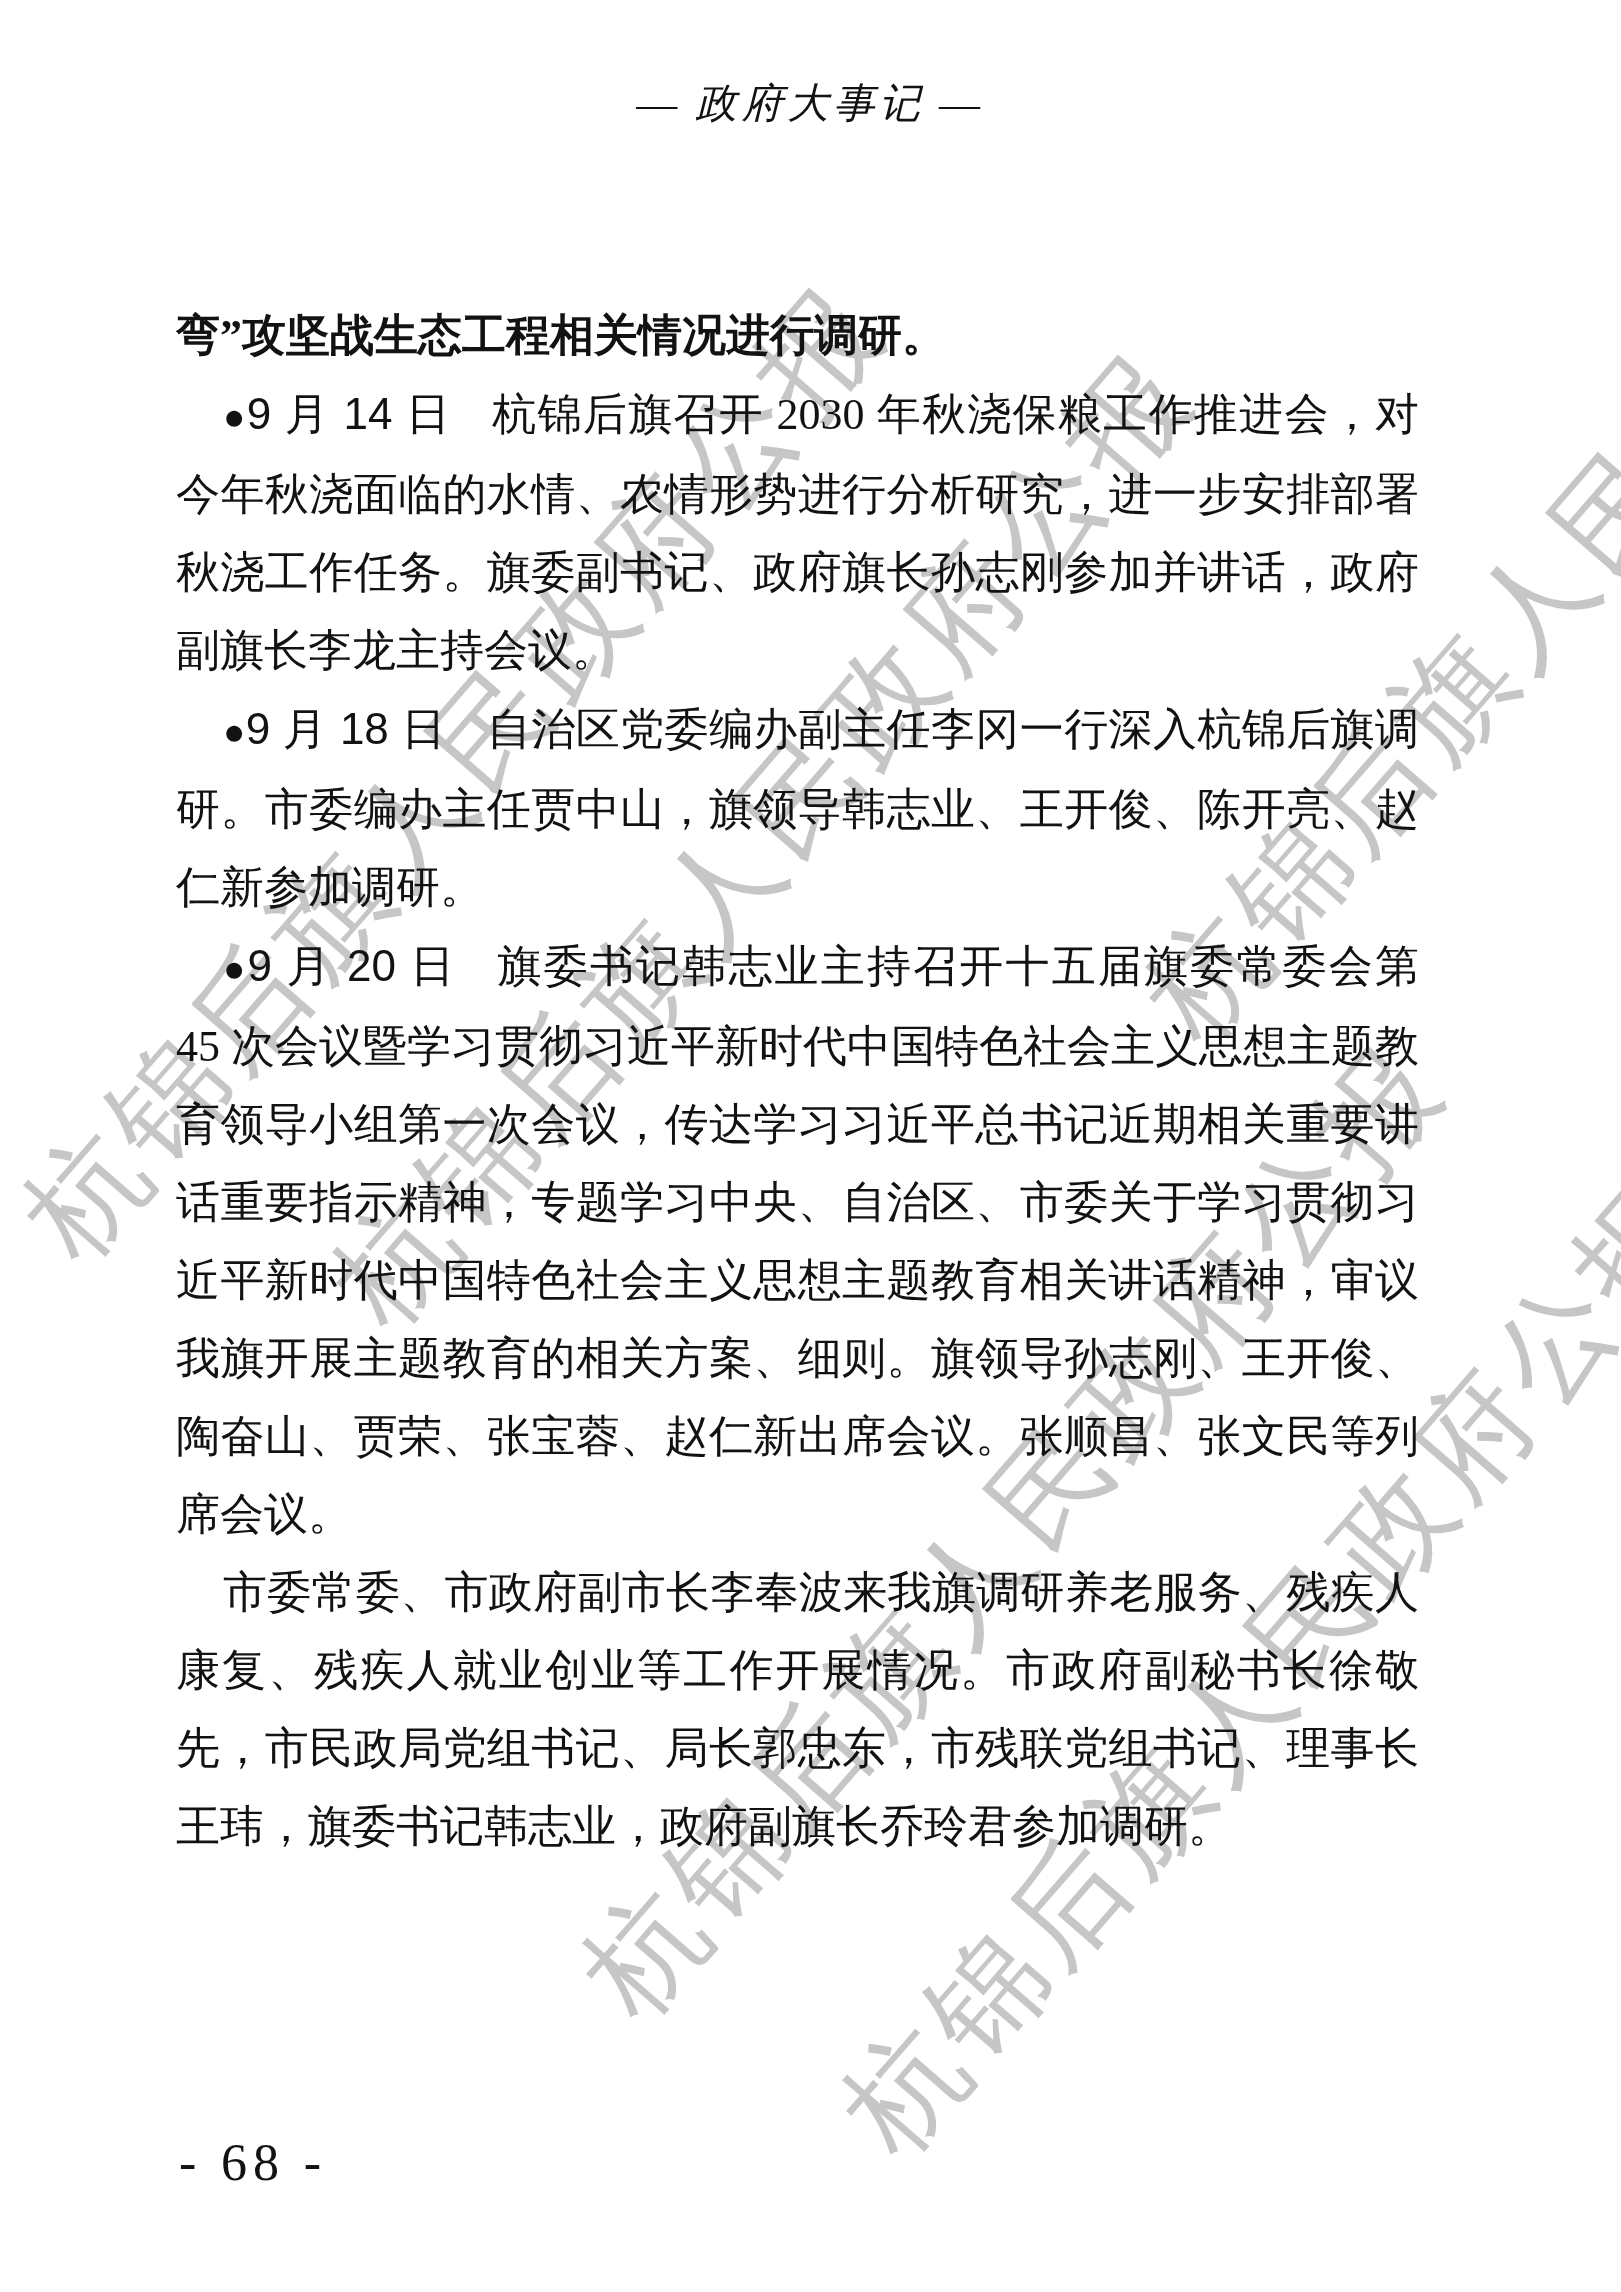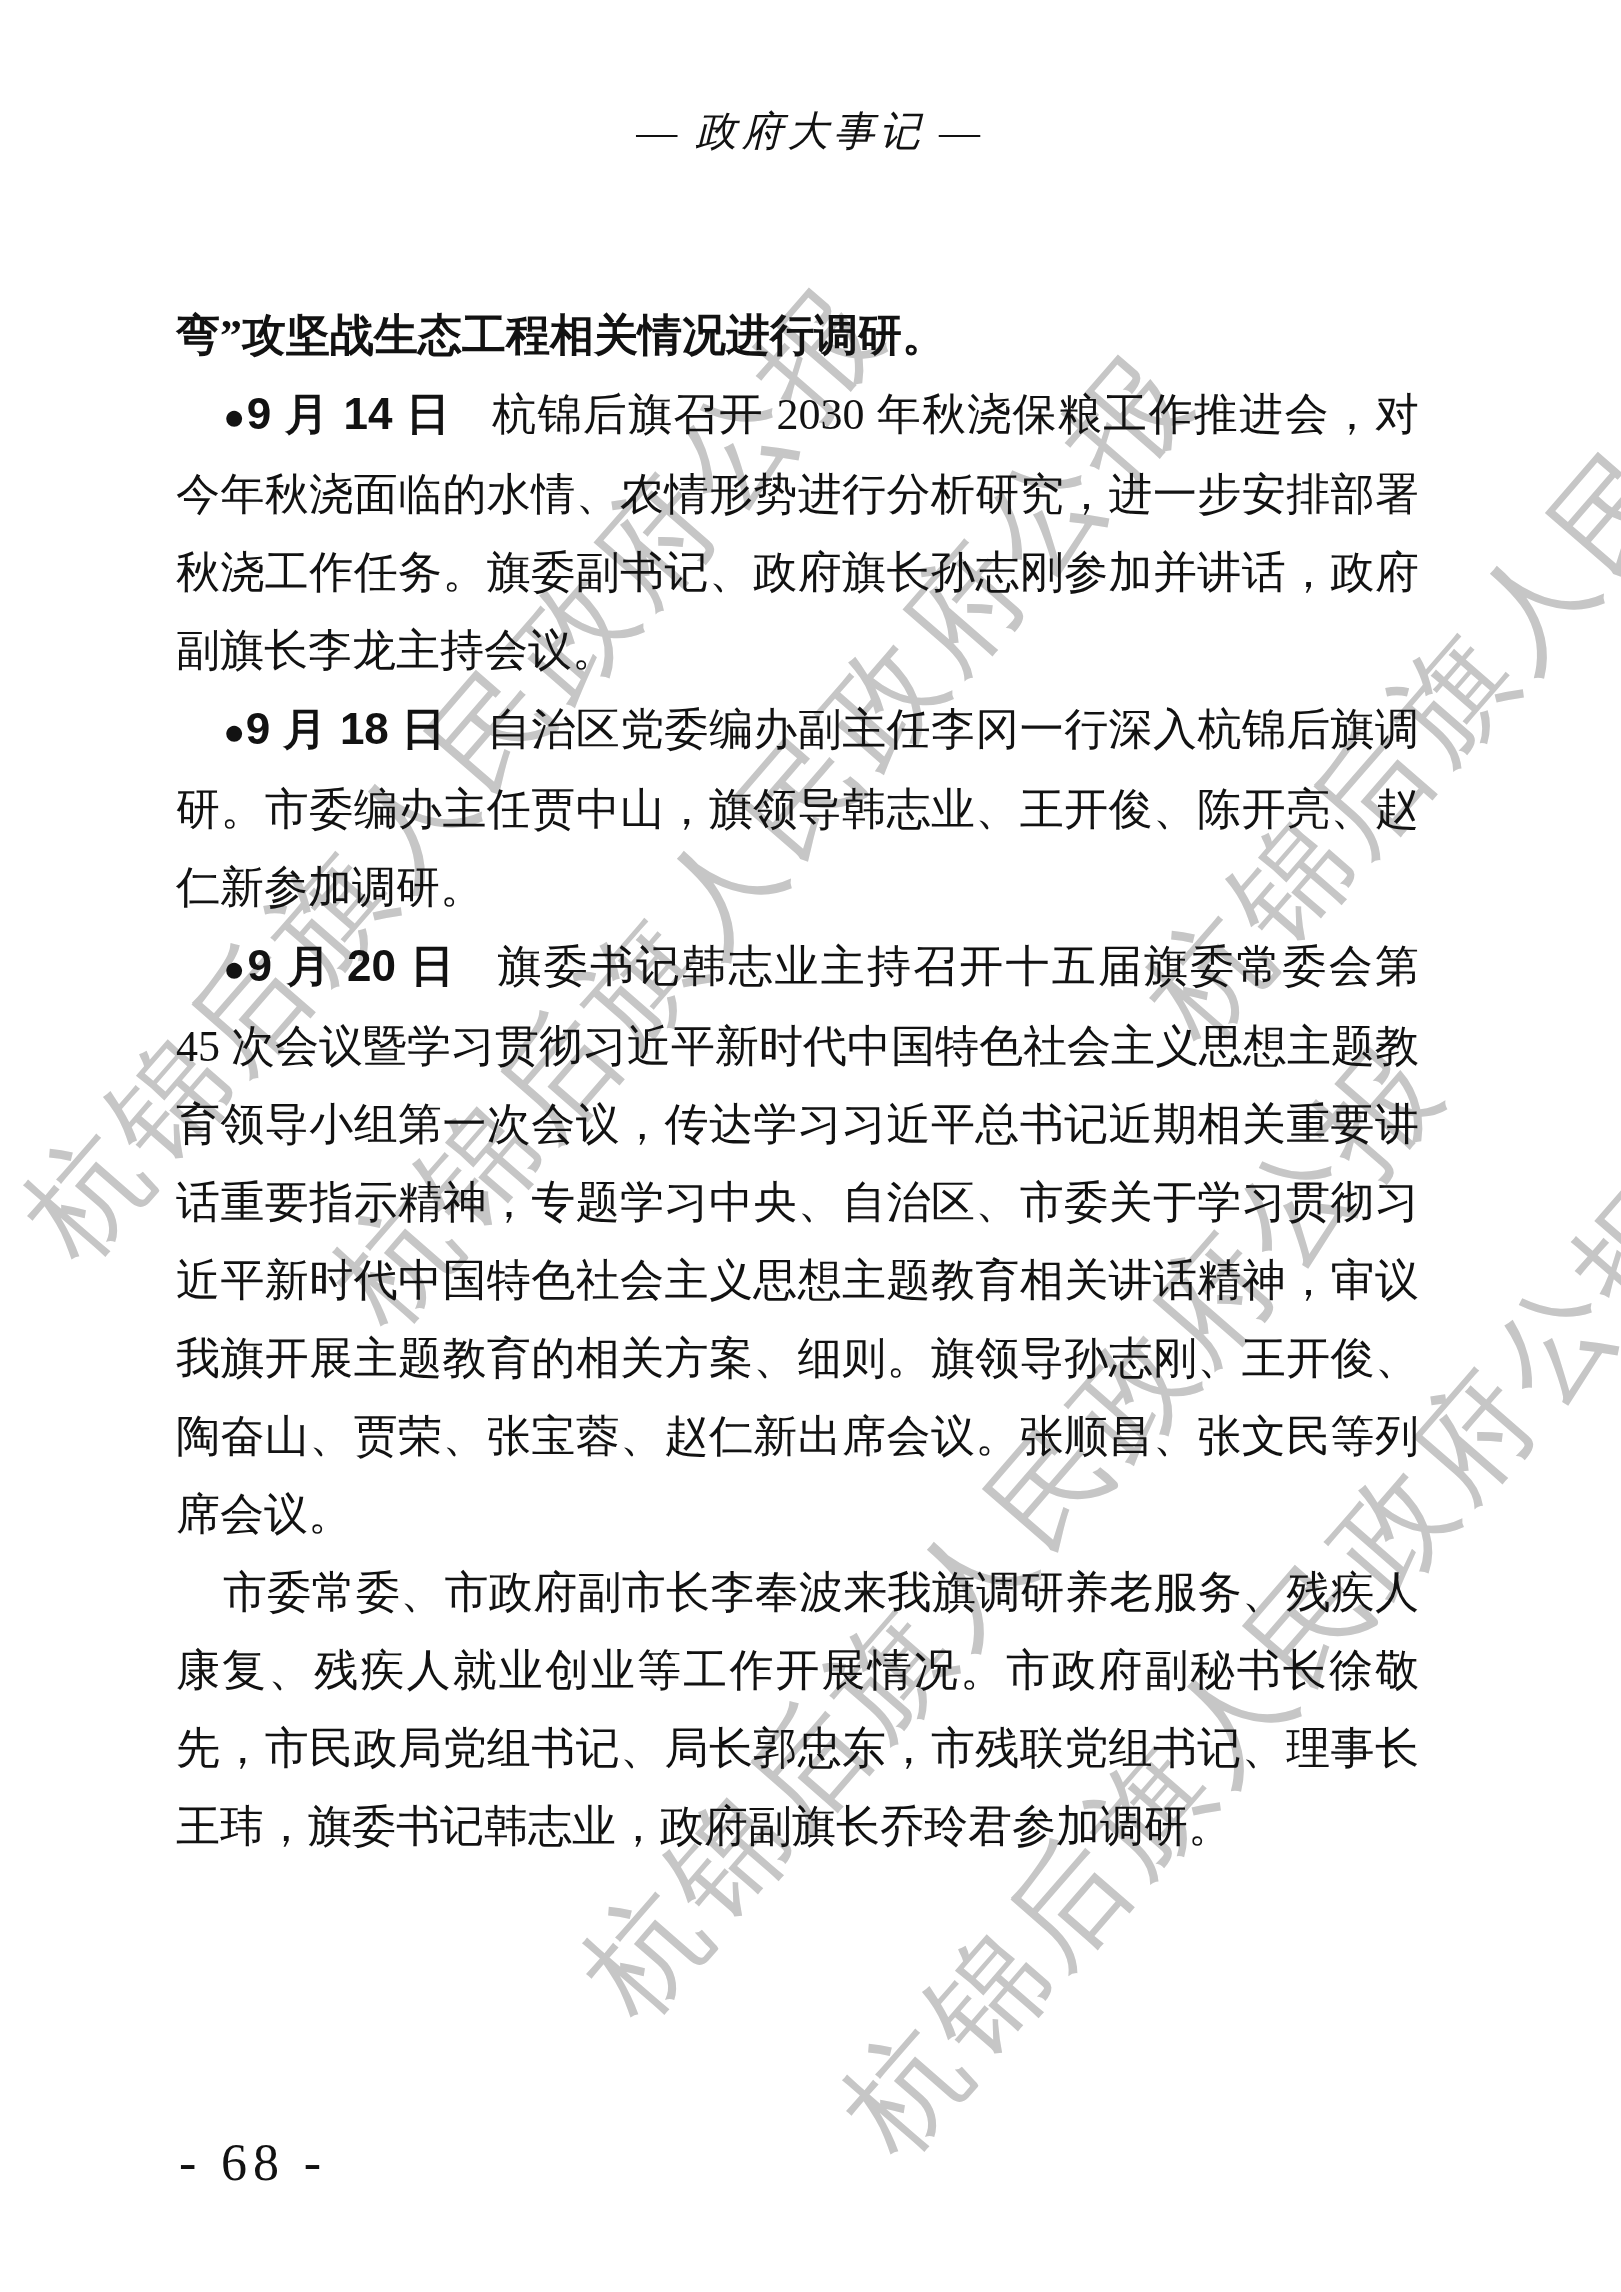--- a/index.html
+++ b/index.html
@@ -25,21 +25,21 @@
     z-index:1;
   }
   .wm-a { left:-9.8px;  top:1188px; }
   .wm-b { left:299px;  top:1255px; }
   .wm-c { left:549px;  top:1946px; }
   .wm-d { left:809px;  top:2083px; }
   .wm-e { left:1112px; top:970px;  }
 
   .header {
     position:absolute;
-    top:104px; left:0;
+    top:76px; left:0;
     width:100%;
     text-align:center;
     font-size:41px;
     font-style:italic;
     letter-spacing:4.9px;
     z-index:2;
   }
   .header .dash { padding:0 13.7px; font-style:normal; }
 
   .doc-body {
@@ -52,21 +52,21 @@
     text-align:justify;
     z-index:2;
   }
   .para { margin:0; text-indent:47px; }
   .para.no-indent { text-indent:0;font-weight:bold; }
   .bullet {
     font-family:"Liberation Sans","DejaVu Sans",sans-serif;
     font-size:37px;
   }
   .date {
-    font-weight:bold;
+    font-weight:normal;
     font-family:"Liberation Sans","DejaVu Sans",sans-serif;
     margin-right:41px;
   }
 
   .page-number {
     position:absolute;
     left:179px;
     top:2133px;
     font-size:52px;
     letter-spacing:5.9px;

